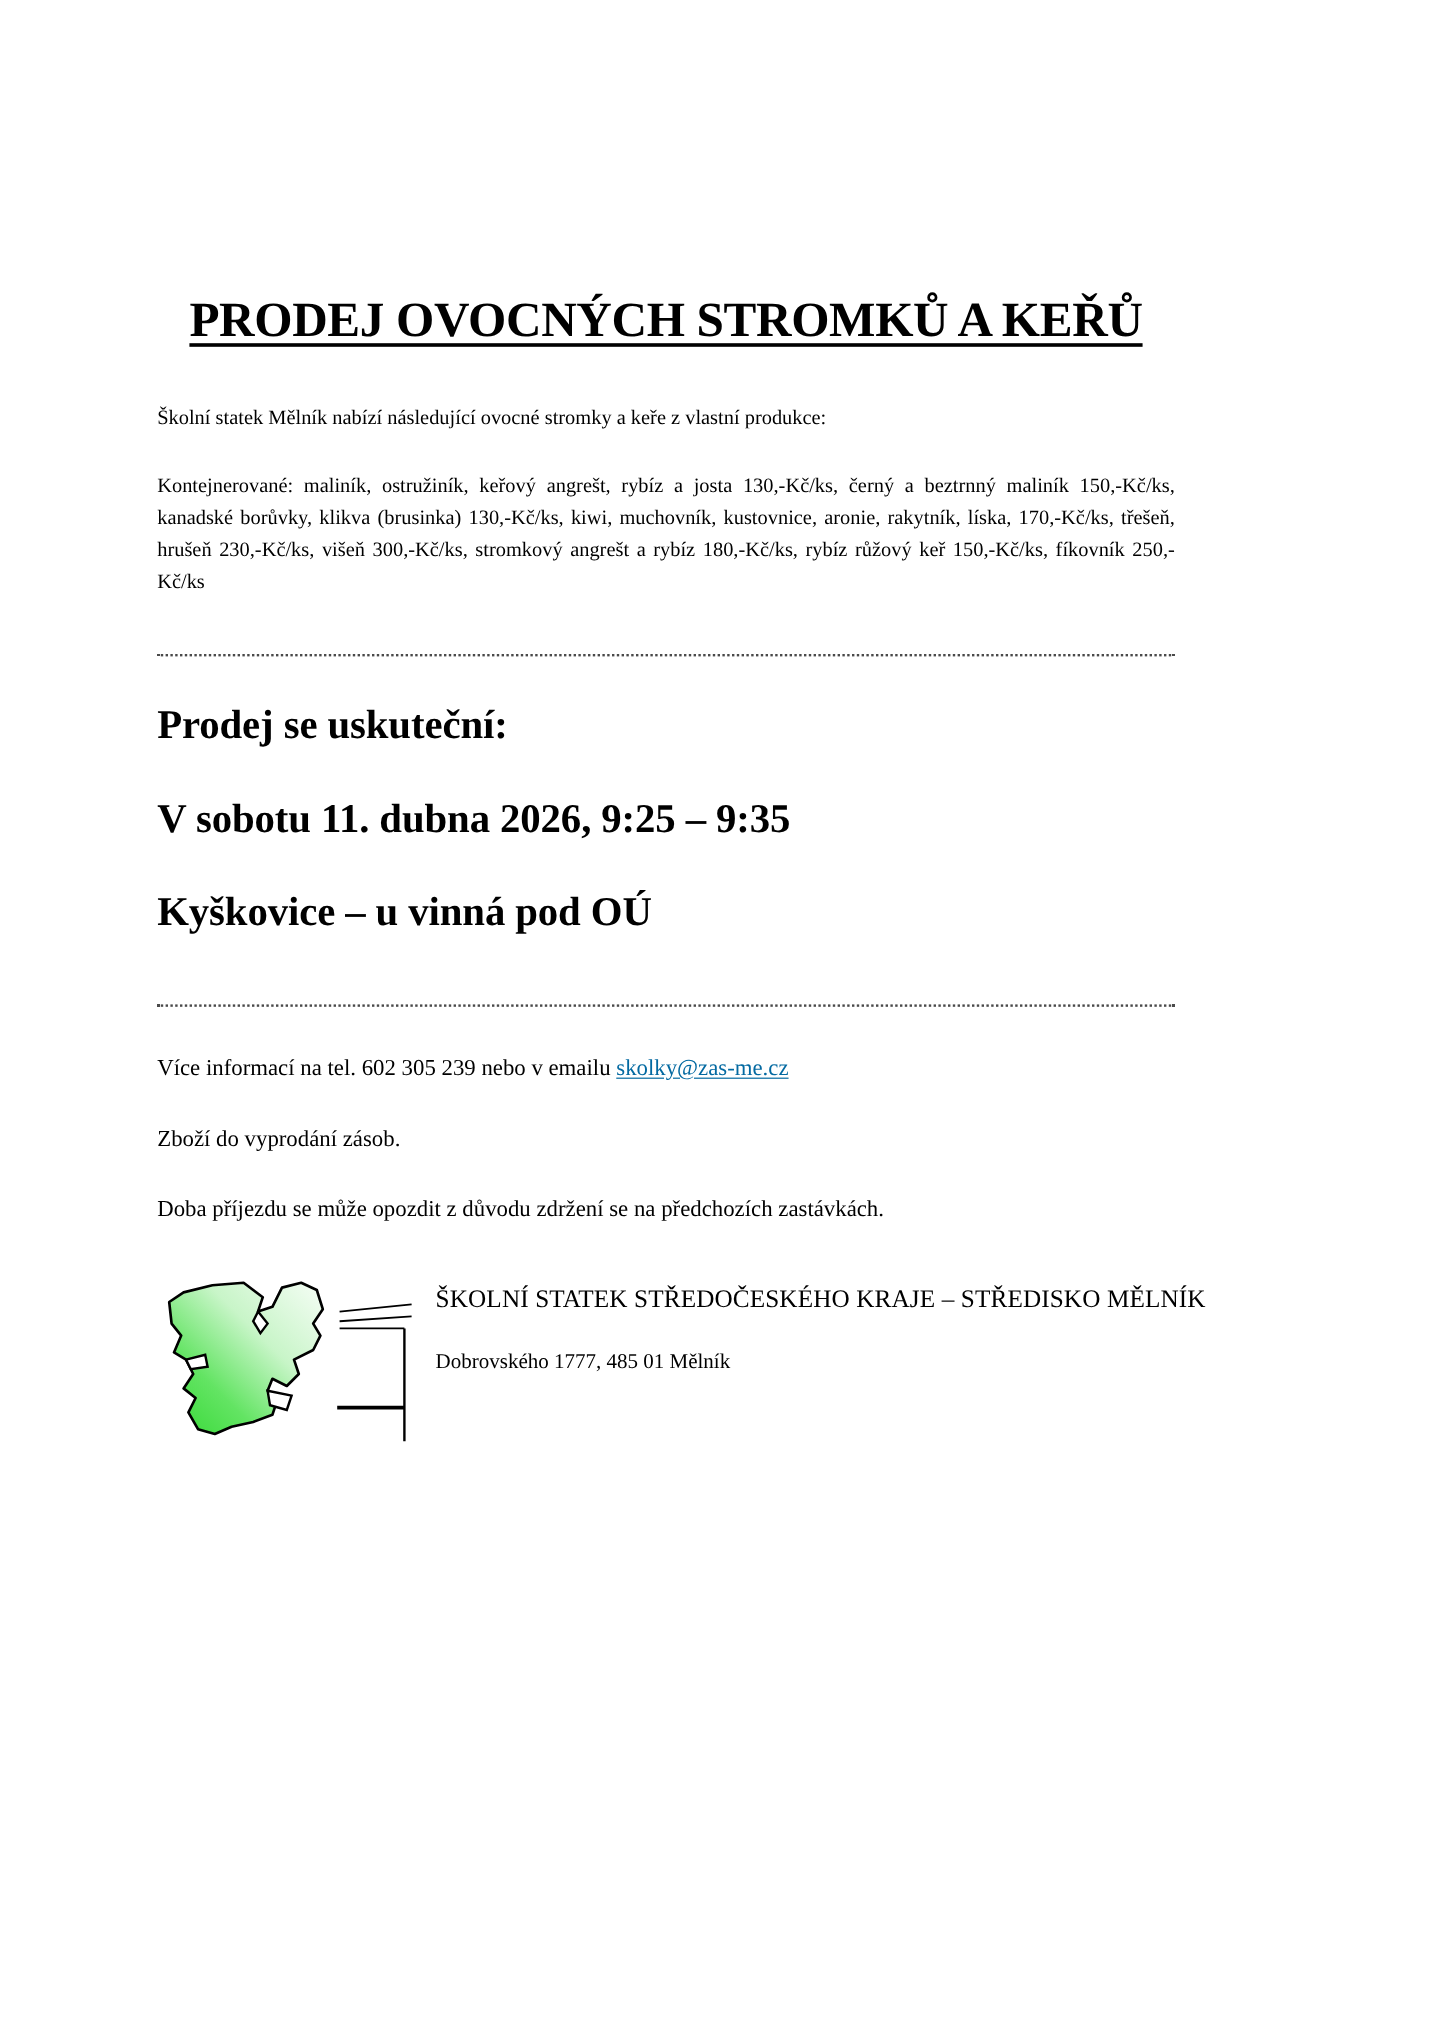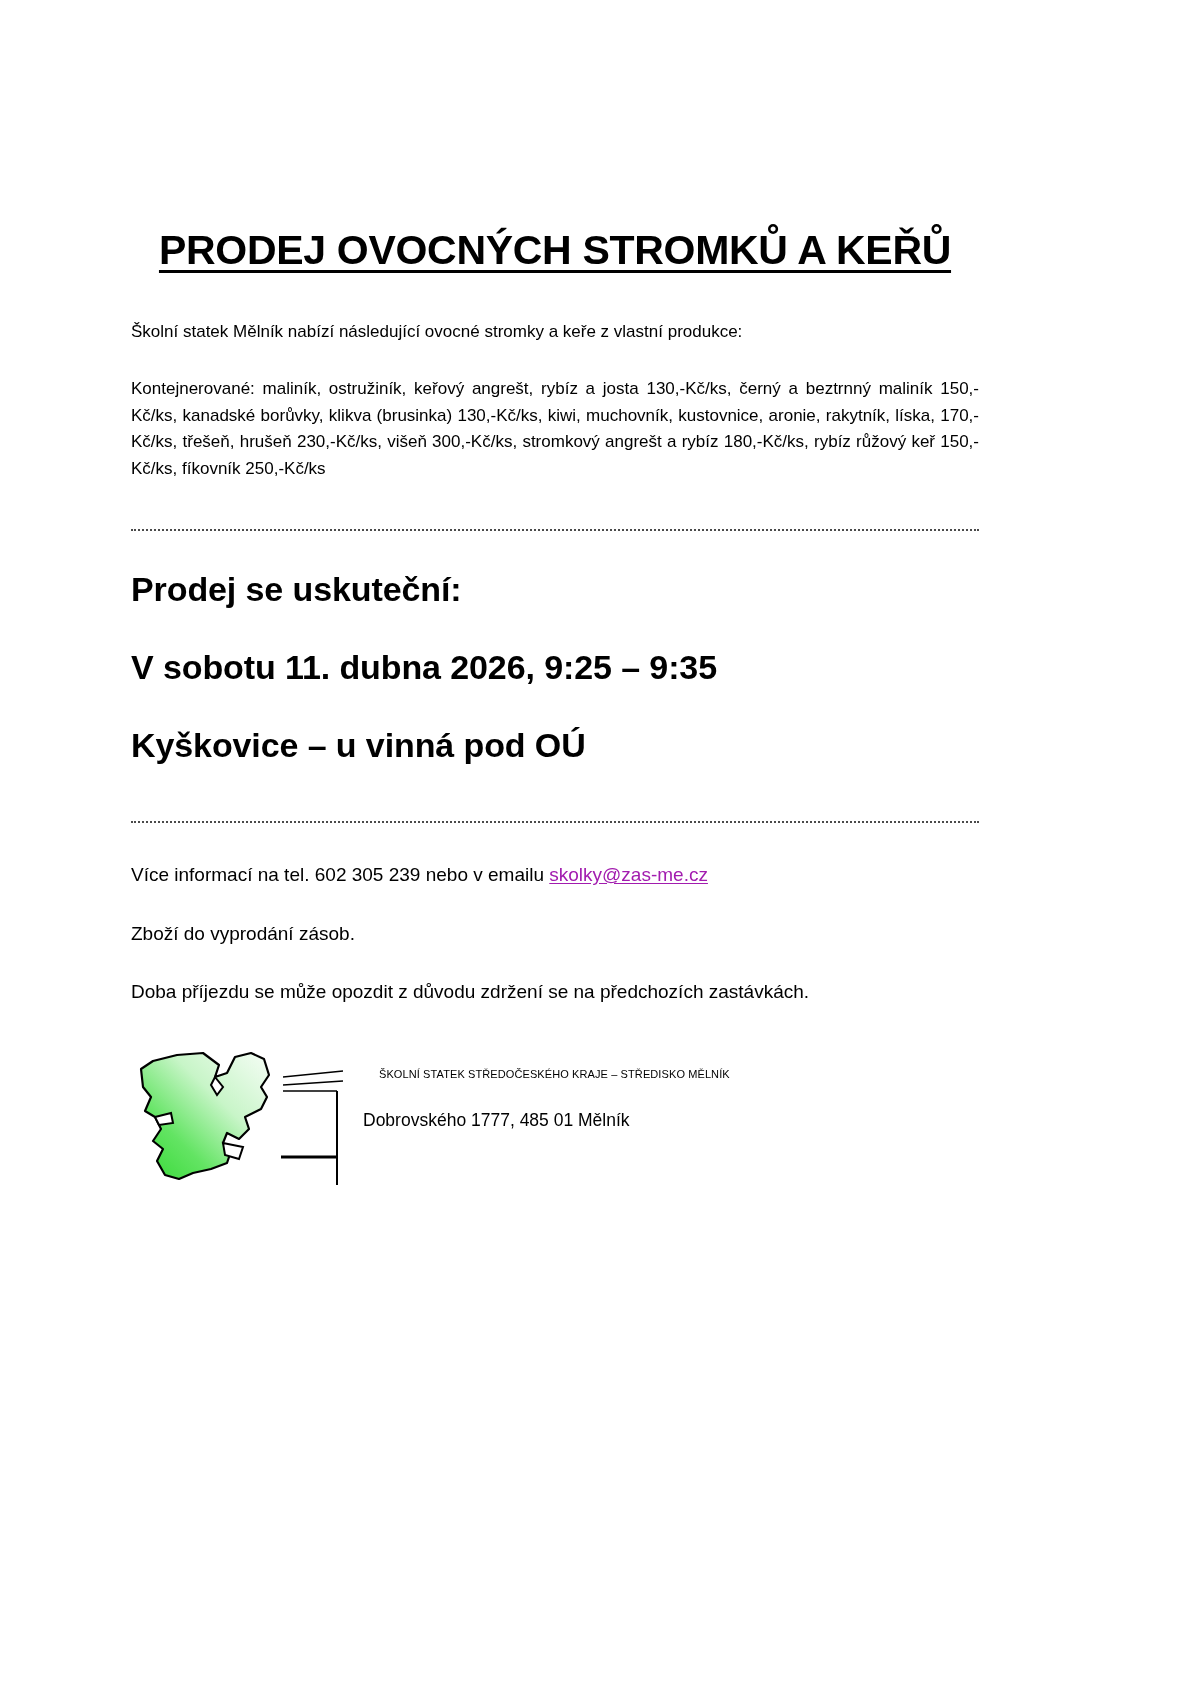--- a/index.html
+++ b/index.html
@@ -15,22 +15,23 @@
     position: relative;
     width: 1191px;
     height: 1684px;
     background: #ffffff;
     box-sizing: border-box;
     overflow: hidden;
   }
   .content {
     position: absolute;
     left: 131px;
-    top: 0;
+    top: 16px;
     width: 848px;
+    font-family: Liberation Serif, serif;
   }
 
   
   .doc-title {
     margin: 0;
     padding: 0;
     font-size: 41px;
     font-weight: bold;
     letter-spacing: -0.3px;
     text-align: center;
@@ -79,21 +80,21 @@
   
   .note {
     margin: 0;
     font-size: 19px;
     line-height: 1.5;
   }
   .note-1 { margin-top: 38px; }
   .note-2 { margin-top: 30px; }
   .note-3 { margin-top: 30px; }
   a.maillink {
-    color: #a21caf;
+    color: #0369a1;
     text-decoration: underline;
     text-underline-offset: 2px;
   }
 
   
   .org-block {
     position: relative;
     margin-top: 34px;
     height: 150px;
   }
@@ -104,25 +105,26 @@
     width: 230px;
     height: 140px;
   }
   .org-text {
     position: absolute;
     left: 232px;
     top: 10px;
     width: 610px;
   }
   .org-name {
-    margin: 16px;
-    font-size: 11px;
+    margin: 0;
+    font-size: 21px;
     line-height: 1.45;
     letter-spacing: 0.1px;
     white-space: nowrap;
+    text-align: right;
   }
   .org-addr {
     margin: 0;
     margin-top: 25px;
     font-size: 17.5px;
     line-height: 1.45;
   }
 </style>
 </head>
 <body>

